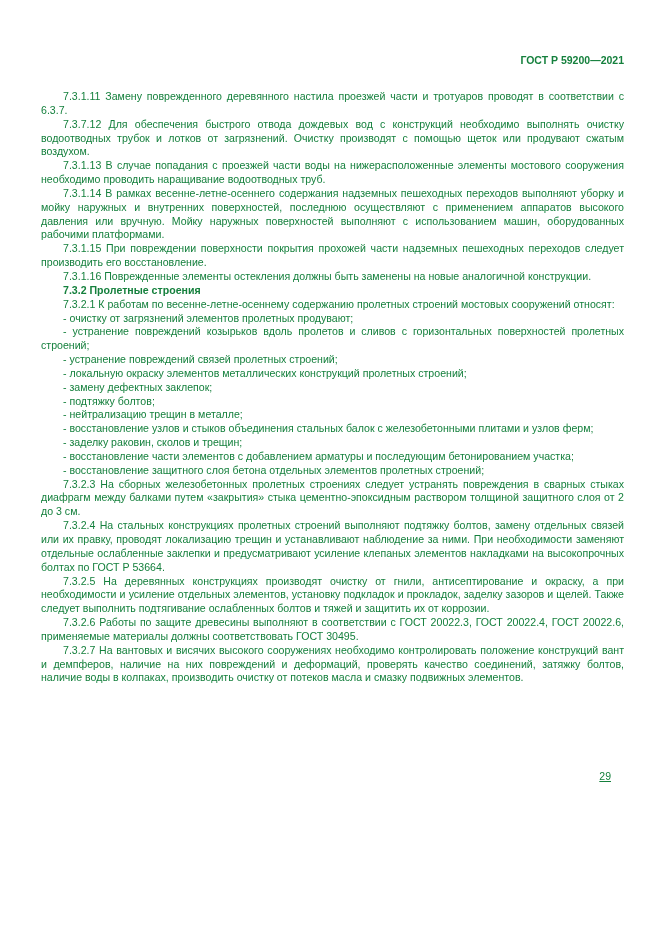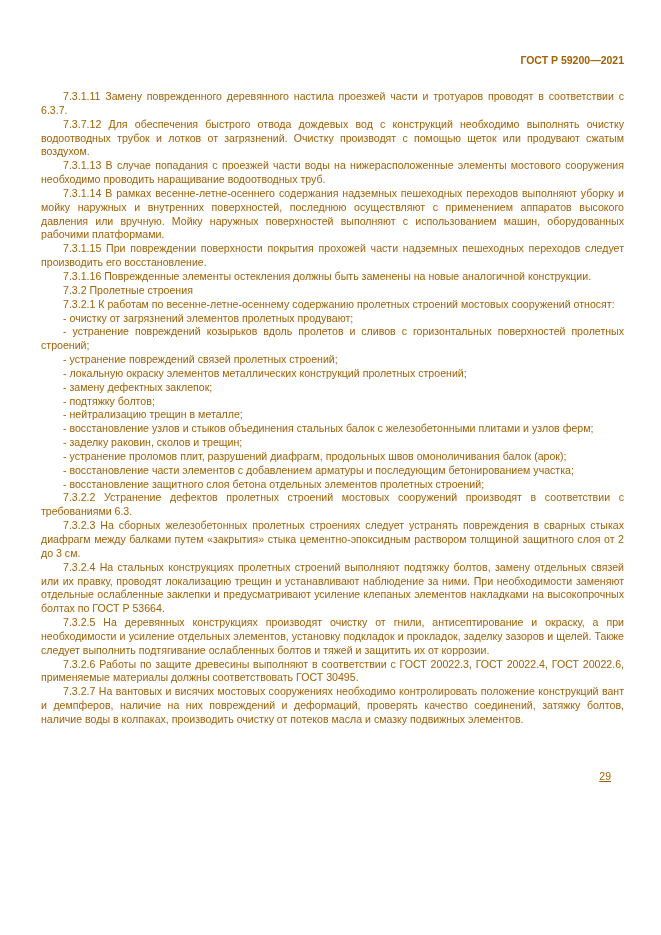--- a/index.html
+++ b/index.html
@@ -8,21 +8,21 @@
     background: #ffffff;
   }
   .page {
     width: 661px;
     height: 831px;
     background: #ffffff;
     position: relative;
     box-sizing: border-box;
     padding: 54px 37px 60px 41px;
     font-family: "Liberation Sans", "DejaVu Sans", sans-serif;
-    color: #a16207;
+    color: #15803d;
     overflow: hidden;
   }
   .doc-header {
     text-align: right;
     font-weight: bold;
     font-size: 10.5px;
     line-height: 13px;
     margin-bottom: 23px;
   }
   .doc-body {
@@ -30,21 +30,21 @@
     line-height: 13.85px;
     text-align: justify;
     hyphens: auto;
     -webkit-hyphens: auto;
   }
   .doc-body p {
     margin: 0;
     text-indent: 22px;
   }
   .doc-body p.heading {
-    font-weight: normal;
+    font-weight: bold;
   }
   .page-number {
     position: absolute;
     right: 50px;
     bottom: 48px;
     font-size: 10.5px;
     line-height: 13px;
     text-decoration: underline;
   }
 </style>
@@ -65,25 +65,23 @@
       <p class="para">7.3.2.1 К работам по весенне-летне-осеннему содержанию пролетных строений мостовых сооружений относят:</p>
       <p class="list-item">- очистку от загрязнений элементов пролетных продувают;</p>
       <p class="list-item">- устранение повреждений козырьков вдоль пролетов и сливов с горизонтальных поверхностей пролетных строений;</p>
       <p class="list-item">- устранение повреждений связей пролетных строений;</p>
       <p class="list-item">- локальную окраску элементов металлических конструкций пролетных строений;</p>
       <p class="list-item">- замену дефектных заклепок;</p>
       <p class="list-item">- подтяжку болтов;</p>
       <p class="list-item">- нейтрализацию трещин в металле;</p>
       <p class="list-item">- восстановление узлов и стыков объединения стальных балок с железобетонными плитами и узлов ферм;</p>
       <p class="list-item">- заделку раковин, сколов и трещин;</p>
-      <p class="list-item">- устранение проломов плит, разрушений диафрагм, продольных швов омоноличивания балок (арок);</p>
       <p class="list-item">- восстановление части элементов с добавлением арматуры и последующим бетонированием участка;</p>
       <p class="list-item">- восстановление защитного слоя бетона отдельных элементов пролетных строений;</p>
-      <p class="para">7.3.2.2 Устранение дефектов пролетных строений мостовых сооружений производят в соответствии с требованиями 6.3.</p>
       <p class="para">7.3.2.3 На сборных железобетонных пролетных строениях следует устранять повреждения в сварных стыках диафрагм между балками путем «закрытия» стыка цементно-эпоксидным раствором толщиной защитного слоя от 2 до 3 см.</p>
       <p class="para">7.3.2.4 На стальных конструкциях пролетных строений выполняют подтяжку болтов, замену отдельных связей или их правку, проводят локализацию трещин и устанавливают наблюдение за ними. При необходимости заменяют отдельные ослабленные заклепки и предусматривают усиление клепаных элементов накладками на высокопрочных болтах по ГОСТ Р 53664.</p>
       <p class="para">7.3.2.5 На деревянных конструкциях производят очистку от гнили, антисептирование и окраску, а при необходимости и усиление отдельных элементов, установку подкладок и прокладок, заделку зазоров и щелей. Также следует выполнить подтягивание ослабленных болтов и тяжей и защитить их от коррозии.</p>
       <p class="para">7.3.2.6 Работы по защите древесины выполняют в соответствии с ГОСТ 20022.3, ГОСТ 20022.4, ГОСТ 20022.6, применяемые материалы должны соответствовать ГОСТ 30495.</p>
-      <p class="para">7.3.2.7 На вантовых и висячих мостовых сооружениях необходимо контролировать положение конструкций вант и демпферов, наличие на них повреждений и деформаций, проверять качество соединений, затяжку болтов, наличие воды в колпаках, производить очистку от потеков масла и смазку подвижных элементов.</p>
+      <p class="para">7.3.2.7 На вантовых и висячих высокого сооружениях необходимо контролировать положение конструкций вант и демпферов, наличие на них повреждений и деформаций, проверять качество соединений, затяжку болтов, наличие воды в колпаках, производить очистку от потеков масла и смазку подвижных элементов.</p>
     </div>
 
   <div class="page-number">29</div>
 </div>
 
 </body></html>

